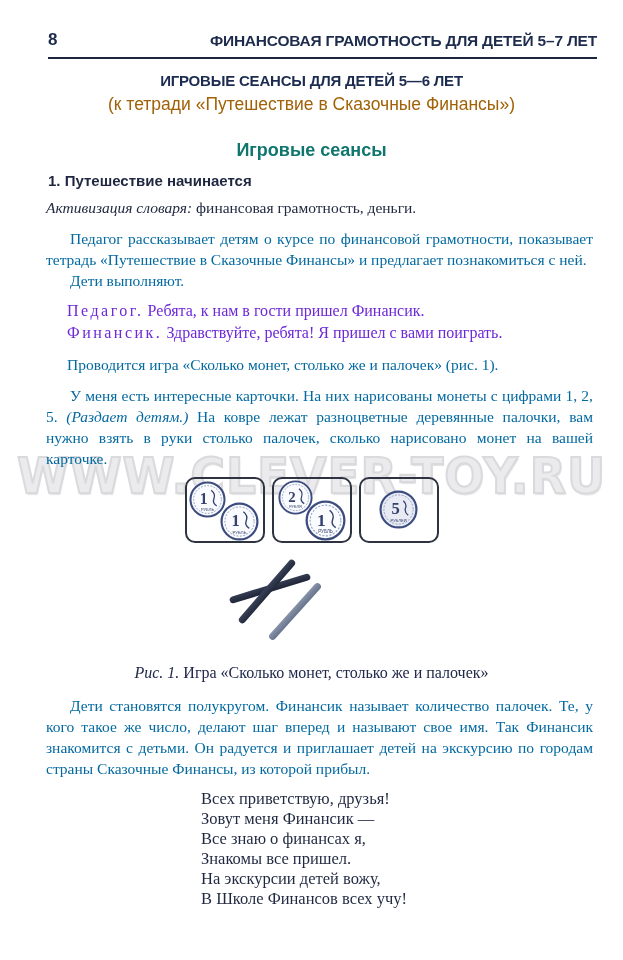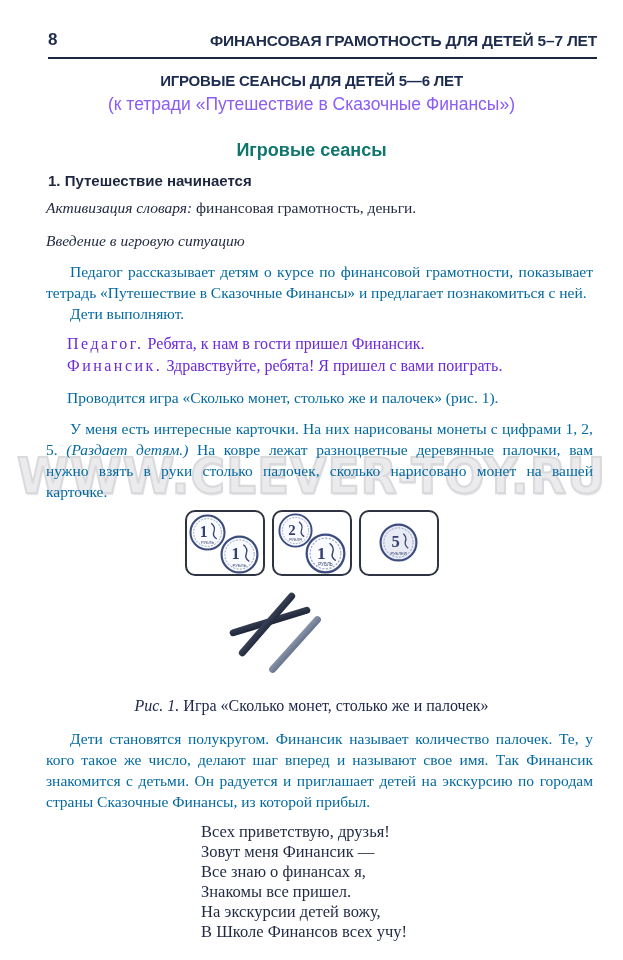--- a/index.html
+++ b/index.html
@@ -27,21 +27,21 @@
 
   
   .main-title{
     margin-top:13px;text-align:center;
     font-family:"Liberation Sans","DejaVu Sans",sans-serif;
     font-weight:bold;font-size:15px;color:#1c2b50;letter-spacing:-0.2px;
   }
   .sub-title{
     margin-top:5px;text-align:center;
     font-family:"Liberation Sans","DejaVu Sans",sans-serif;
-    font-size:17.5px;color:#8b5cf6;
+    font-size:17.5px;color:#a16207;
   }
   .section-heading{
     margin-top:25px;text-align:center;
     font-family:"Liberation Sans","DejaVu Sans",sans-serif;
     font-weight:bold;font-size:18px;color:#0f766e;
   }
   .lesson-title{
     margin:11px 30px 0 48px;
     font-family:"Liberation Sans","DejaVu Sans",sans-serif;
     font-weight:bold;font-size:15px;color:#1f2740;
@@ -114,21 +114,20 @@
       <span class="running-title">ФИНАНСОВАЯ ГРАМОТНОСТЬ ДЛЯ ДЕТЕЙ 5–7 ЛЕТ</span>
     </div>
 
     <div class="main-title">ИГРОВЫЕ СЕАНСЫ ДЛЯ ДЕТЕЙ 5—6 ЛЕТ</div>
     <div class="sub-title">(к тетради «Путешествие в Сказочные Финансы»)</div>
     <div class="section-heading">Игровые сеансы</div>
     <div class="lesson-title">1. Путешествие начинается</div>
 
     <div class="body-line vocab"><span class="italic">Активизация словаря:</span><span> финансовая грамотность, деньги.</span></div>
 
-    <div class="body-line intro-heading">Введение в игровую ситуацию</div>
 
     <div class="para">Педагог рассказывает детям о курсе по финансовой грамотности, показывает тетрадь «Путешествие в Сказочные Финансы» и предлагает познакомиться с ней.</div>
     <div class="para tight">Дети выполняют.</div>
 
     <div class="dialog">
       <div><span class="speaker">Педагог.</span><span> Ребята, к нам в гости пришел Финансик.</span></div>
       <div><span class="speaker">Финансик.</span><span> Здравствуйте, ребята! Я пришел с вами поиграть.</span></div>
     </div>
 
     <div class="para single">Проводится игра «Сколько монет, столько же и палочек» (рис. 1).</div>

